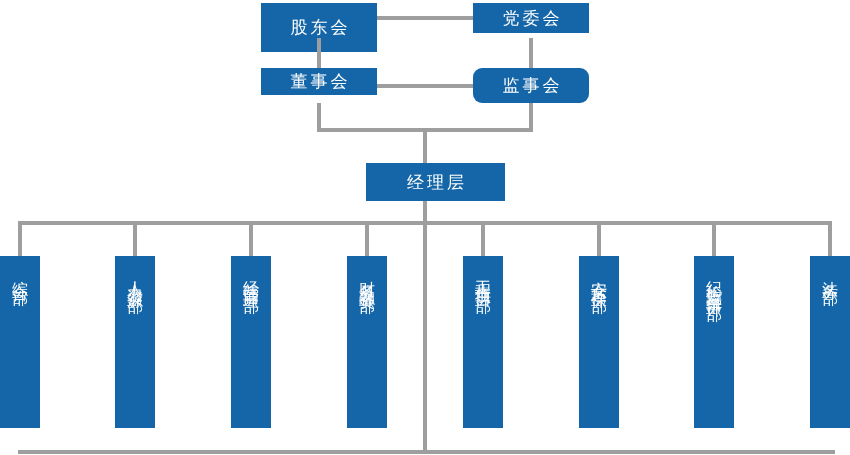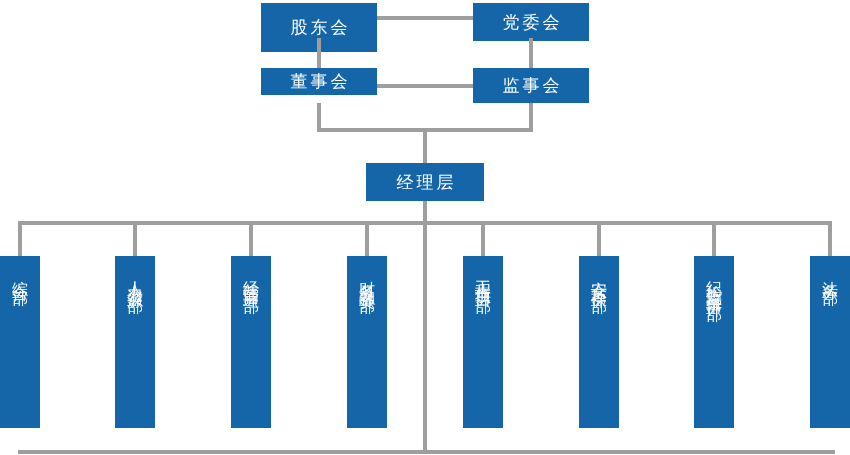--- a/index.html
+++ b/index.html
@@ -25,24 +25,24 @@
     white-space: nowrap;
     box-sizing: border-box;
   }
   
   .line {
     position: absolute;
     background: #9e9e9e;
   }
   
   .n-shareholders { left: 261px; top: 3px;  width: 116px; height: 49px; }
-  .n-party        { left: 473px; top: 3px;  width: 116px; height: 38px; }
+  .n-party        { left: 473px; top: 3px;  width: 116px; height: 30px; }
   .n-directors    { left: 261px; top: 68px; width: 116px; height: 27px; }
-  .n-supervisory  { left: 473px; top: 68px; width: 116px; height: 35px; }
-  .n-management   { left: 366px; top: 163px; width: 118px; height: 38px; }
+  .n-supervisory  { left: 473px; top: 68px; width: 116px; height: 35px; border-radius: 9px; }
+  .n-management   { left: 366px; top: 163px; width: 139px; height: 38px; }
 
   
   .c-row1-h        { left: 377px; top: 16px;  width: 96px;  height: 4px; }
   .c-row2-h        { left: 377px; top: 84px;  width: 96px;  height: 4px; }
   .c-left-v        { left: 317px; top: 38px;  width: 4px;   height: 30px; }
   .c-right-v       { left: 529px; top: 38px;  width: 4px;   height: 30px; }
   .c-bracket-left  { left: 317px; top: 103px; width: 4px;   height: 29px; }
   .c-bracket-right { left: 529px; top: 103px; width: 4px;   height: 29px; }
   .c-bracket-h     { left: 317px; top: 128px; width: 216px; height: 4px; }
   .c-bracket-drop  { left: 423px; top: 132px; width: 4px;   height: 31px; }

